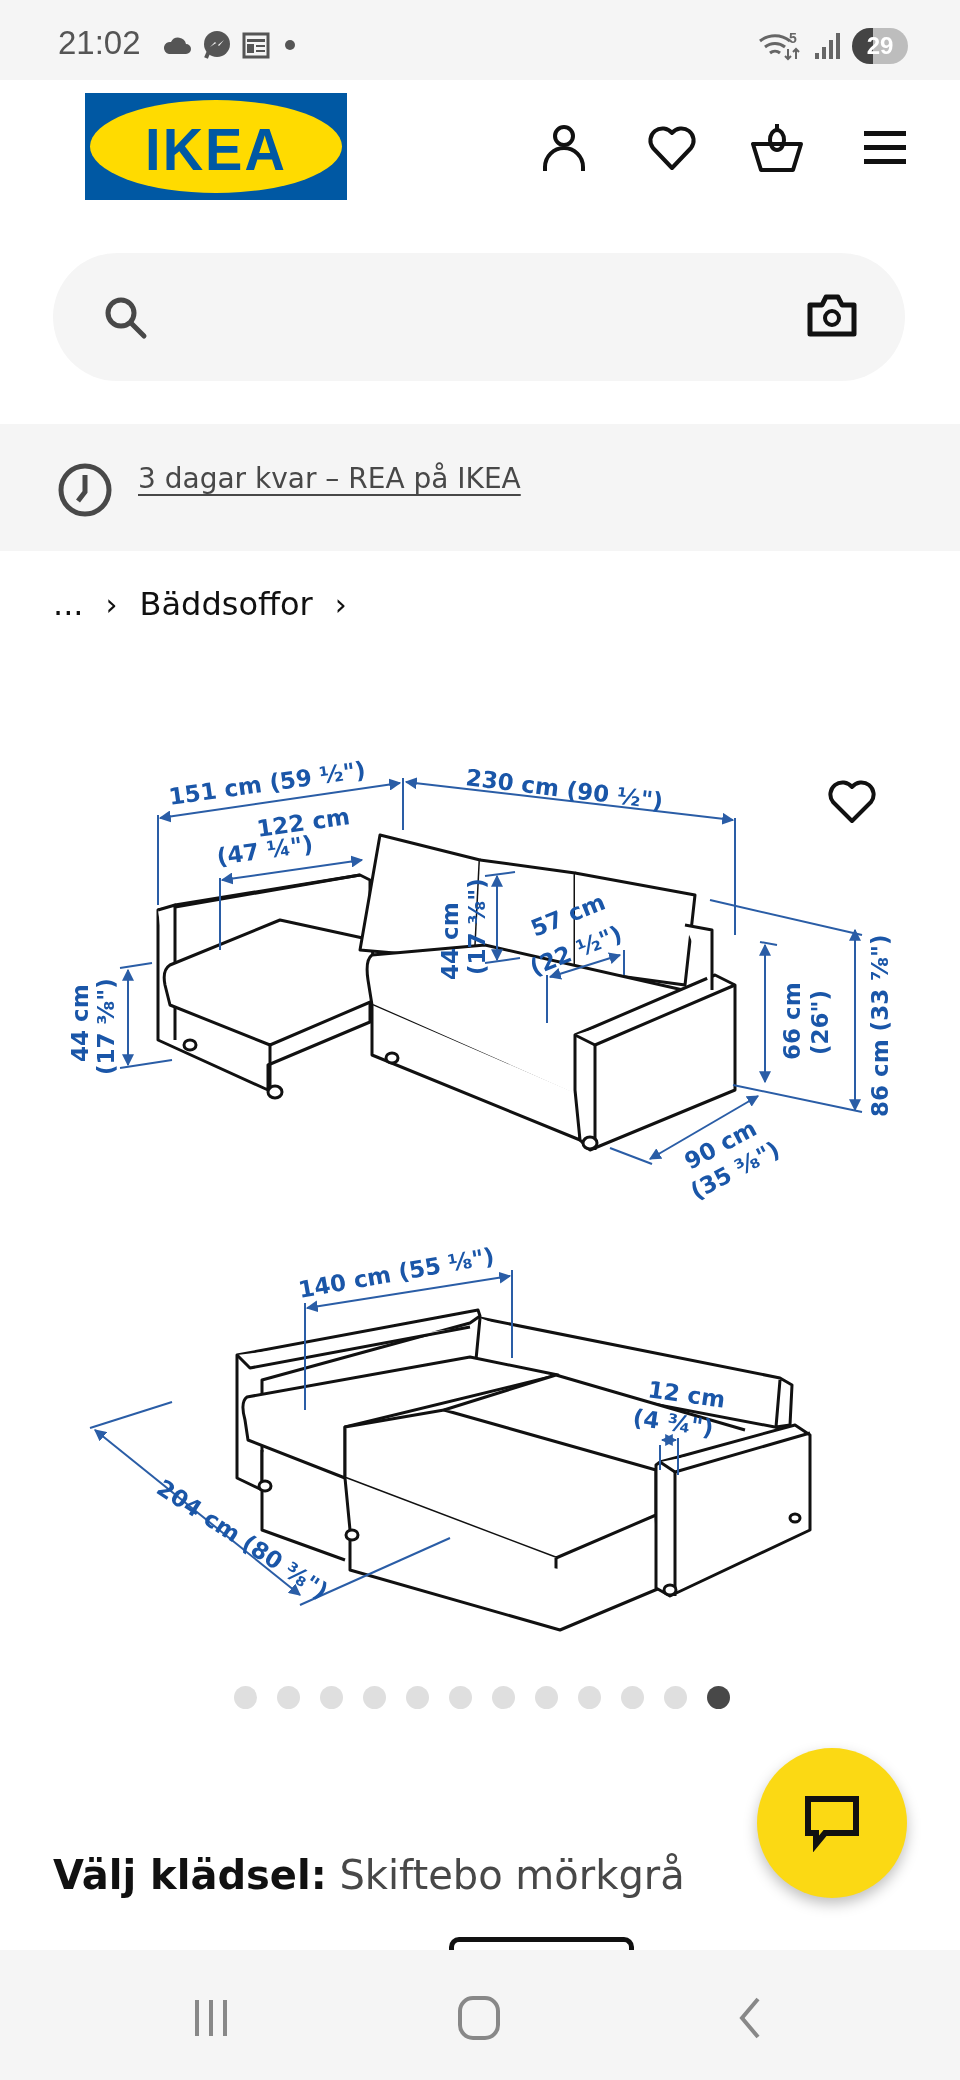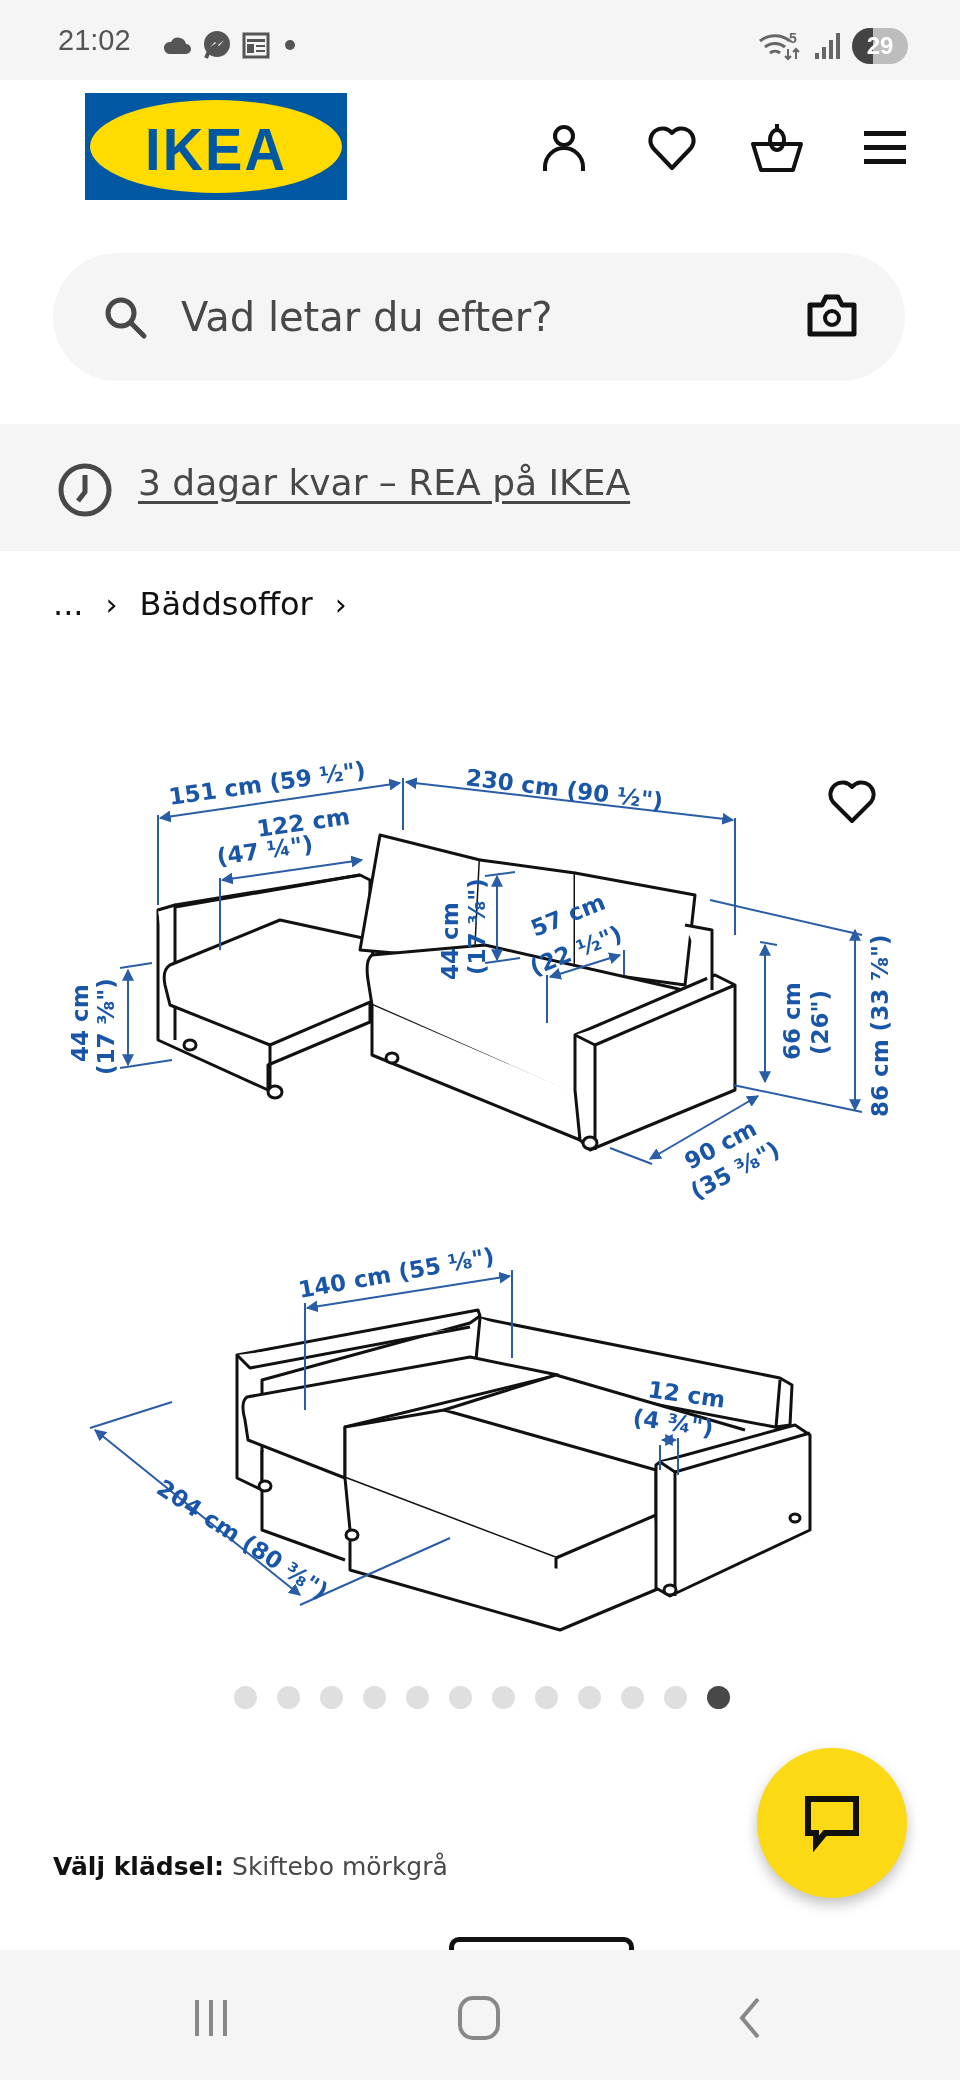--- a/index.html
+++ b/index.html
@@ -1,43 +1,43 @@
 <!DOCTYPE html>
 <html><head>
 <meta charset="utf-8">
 <style>
   * { box-sizing: border-box; margin: 0; padding: 0; }
   html, body { width: 960px; height: 2080px; overflow: hidden; background: #ffffff; font-family: "DejaVu Sans", sans-serif; color: #111; }
   .status-bar { position: absolute; left: 0; top: 0; width: 960px; height: 80px; background: #f5f5f5; }
-  .status-time { position: absolute; left: 58px; top: 24px; font-size: 29px; color: #555; font-family: "Liberation Sans", sans-serif; }
+  .status-time { position: absolute; left: 58px; top: 24px; font-size: 33px; color: #555; font-family: "Liberation Sans", sans-serif; }
   .status-icons-left { position: absolute; left: 162px; top: 30px; display: flex; gap: 10px; align-items: center; }
   .status-icons-right { position: absolute; right: 52px; top: 28px; display: flex; gap: 10px; align-items: center; }
   .battery { width: 56px; height: 36px; border-radius: 18px; background: linear-gradient(90deg, #444 0 38%, #bdbdbd 38% 100%); color: #fff; font-size: 24px; font-weight: bold; display: flex; align-items: center; justify-content: center; font-family: "Liberation Sans", sans-serif; }
   .header { position: absolute; left: 0; top: 80px; width: 960px; height: 160px; background: #fff; margin-left: 32px; }
   .logo { position: absolute; left: 53px; top: 13px; width: 262px; height: 107px; background: #0058a3; overflow: hidden; }
   .logo .oval { position: absolute; left: 5px; top: 7px; width: 252px; height: 93px; background: #ffdb00; border-radius: 50%; }
   .logo .text { position: absolute; left: 0; top: 24px; width: 262px; text-align: center; font-family: "Liberation Sans", sans-serif; font-weight: 900; font-size: 56px; color: #0058a3; letter-spacing: 2px; transform: scaleY(1.05); }
   .hdr-icon { position: absolute; top: 40px; width: 56px; height: 56px; display: flex; align-items: center; justify-content: center; }
   .search { position: absolute; left: 53px; top: 253px; width: 852px; height: 128px; border-radius: 64px; background: #f5f5f5; }
   .search-icon { position: absolute; left: 50px; top: 42px; }
   .search-input { position: absolute; left: 128px; top: 34px; width: 560px; height: 60px; border: none; background: transparent; font-size: 40px; color: #484848; font-family: "DejaVu Sans", sans-serif; outline: none; }
   .search-input::placeholder { color: #484848; }
   .camera-icon { position: absolute; right: 48px; top: 40px; }
   .banner { position: absolute; left: 0; top: 424px; width: 960px; height: 127px; background: #f5f5f5; }
   .banner-clock { position: absolute; left: 57px; top: 38px; }
-  .banner-link { position: absolute; left: 138px; top: 38px; font-size: 36px; color: #484848; text-decoration: underline; text-underline-offset: 6px; }
+  .banner-link { position: absolute; left: 138px; top: 38px; font-size: 28px; color: #484848; text-decoration: underline; text-underline-offset: 6px; }
   .breadcrumb { position: absolute; left: 53px; top: 585px; display: flex; align-items: center; gap: 0; font-size: 32px; color: #111; }
   .breadcrumb .sep { margin: 0 22px; font-size: 30px; }
   .gallery { position: absolute; left: 0; top: 680px; width: 960px; height: 990px; }
   .fav-btn { position: absolute; left: 822px; top: 772px; width: 60px; height: 60px; display: flex; align-items: center; justify-content: center; }
   .dots { position: absolute; top: 1686px; left: 234px; display: flex; gap: 20px; }
   .dot { width: 23px; height: 23px; border-radius: 50%; background: #dfdfdf; }
   .dot.active { background: #484848; }
   .fab { position: absolute; left: 757px; top: 1748px; width: 150px; height: 150px; border-radius: 50%; background: #fbd914; box-shadow: 0 6px 14px rgba(0,0,0,0.25); display: flex; align-items: center; justify-content: center; }
-  .upholstery { position: absolute; left: 53px; top: 1852px; font-size: 25px; color: #484848; }
+  .upholstery { position: absolute; left: 53px; top: 1852px; font-size: 40px; color: #484848; }
   .upholstery b { color: #111; font-weight: bold; }
   .swatch-box { position: absolute; left: 449px; top: 1937px; width: 185px; height: 40px; border: 5px solid #111; border-bottom: none; border-radius: 10px 10px 0 0; }
   .navbar { position: absolute; left: 0; top: 1950px; width: 960px; height: 130px; background: #f5f5f5; }
   .nav-btn { position: absolute; top: 38px; width: 60px; height: 60px; display: flex; align-items: center; justify-content: center; }
 </style>
 </head>
 <body>
 
 <div class="status-bar">
   <span class="status-time">21:02</span>
@@ -109,21 +109,20 @@
         <rect x="2" y="31" width="42" height="5" fill="#111"></rect>
       </svg>
   </div>
 </div>
 
 <div class="search">
   <svg class="search-icon" width="46" height="46" viewBox="0 0 46 46">
       <circle cx="18" cy="18" r="13" fill="none" stroke="#484848" stroke-width="5"></circle>
       <path d="M28 28l13 13" stroke="#484848" stroke-width="5" stroke-linecap="round"></path>
     </svg>
-  <input class="search-input" type="text" placeholder="Vad letar du efter?" style="">
   <svg class="camera-icon" width="50" height="44" viewBox="0 0 50 44">
       <path d="M3 12h12l4-8h12l4 8h12v29H3z" fill="none" stroke="#111" stroke-width="5" stroke-linejoin="round"></path>
       <circle cx="25" cy="25" r="7" fill="none" stroke="#111" stroke-width="4"></circle>
     </svg>
 </div>
 
 <div class="banner">
   <svg class="banner-clock" width="56" height="56" viewBox="0 0 56 56">
       <circle cx="28" cy="28" r="24" fill="none" stroke="#484848" stroke-width="5"></circle>
       <path d="M28 13v17l-7 9" fill="none" stroke="#484848" stroke-width="5"></path>

